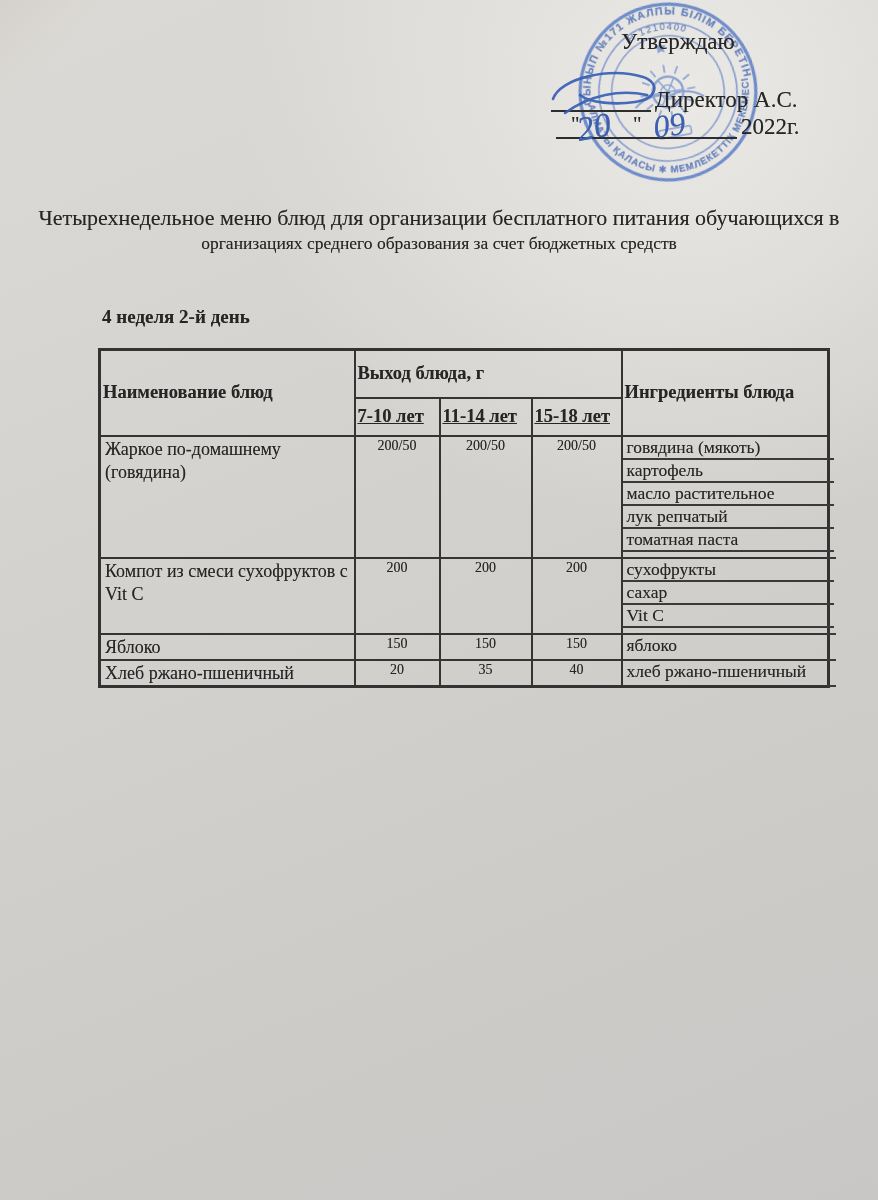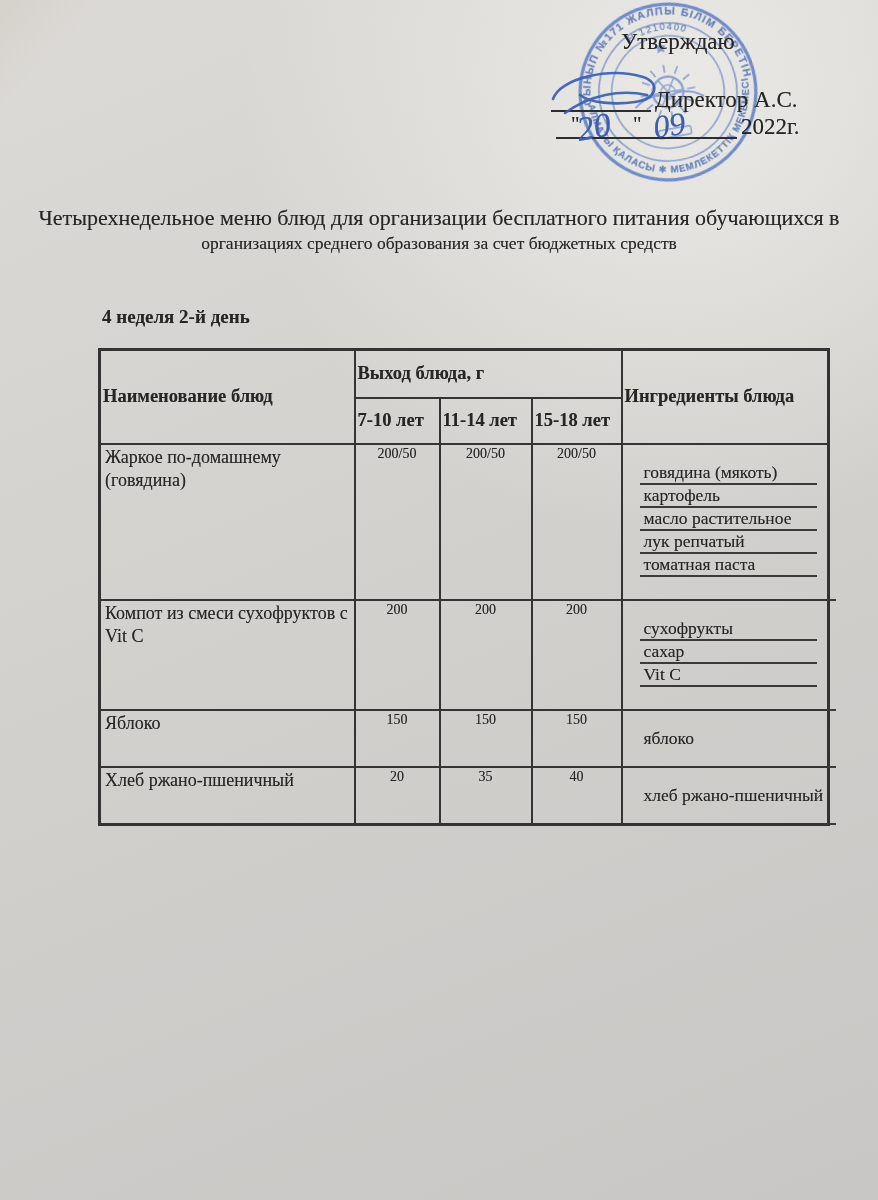--- a/index.html
+++ b/index.html
@@ -49,24 +49,24 @@
   .weekday{position:absolute;left:102px;top:306px;font-size:19px;font-weight:bold;}
   
   #menu{
     position:absolute;left:98px;top:348px;width:729px;
     border-collapse:collapse;table-layout:fixed;
     border:3px solid #333;
   }
   #menu th,#menu td{border:2px solid #343434;box-sizing:border-box;}
   #menu th{font-weight:bold;font-size:18.5px;text-align:left;vertical-align:middle;padding:2px;}
   tr.h1 th{height:48px;}
-  tr.h2 th{height:46px;}
+  tr.h2 th{height:38px;text-decoration:underline;}
   td.name{font-size:18px;line-height:23px;vertical-align:top;padding:1px 3px 0 4px;}
   td.val{font-size:14px;text-align:center;vertical-align:top;padding-top:1px;}
-  td.ing{padding:17px;vertical-align:top;font-size:17.5px;position:relative;}
+  td.ing{padding:0;vertical-align:top;font-size:17.5px;position:relative;}
   td.ing::after{content:"";position:absolute;right:-9px;bottom:-2px;width:9px;height:2px;background:#3a3a3a;}
   .ing-stack{display:flex;flex-direction:column;height:100%;box-sizing:border-box;}
   .ing-stack.multi{padding-bottom:5px;}
   .ing-item{flex:1;display:flex;align-items:center;padding-left:4px;white-space:nowrap;}
   .ing-item.u{border-bottom:2px solid #3a3a3a;margin-right:-7px;}
 </style>
 </head>
 <body>
 
 <div id="paper">

